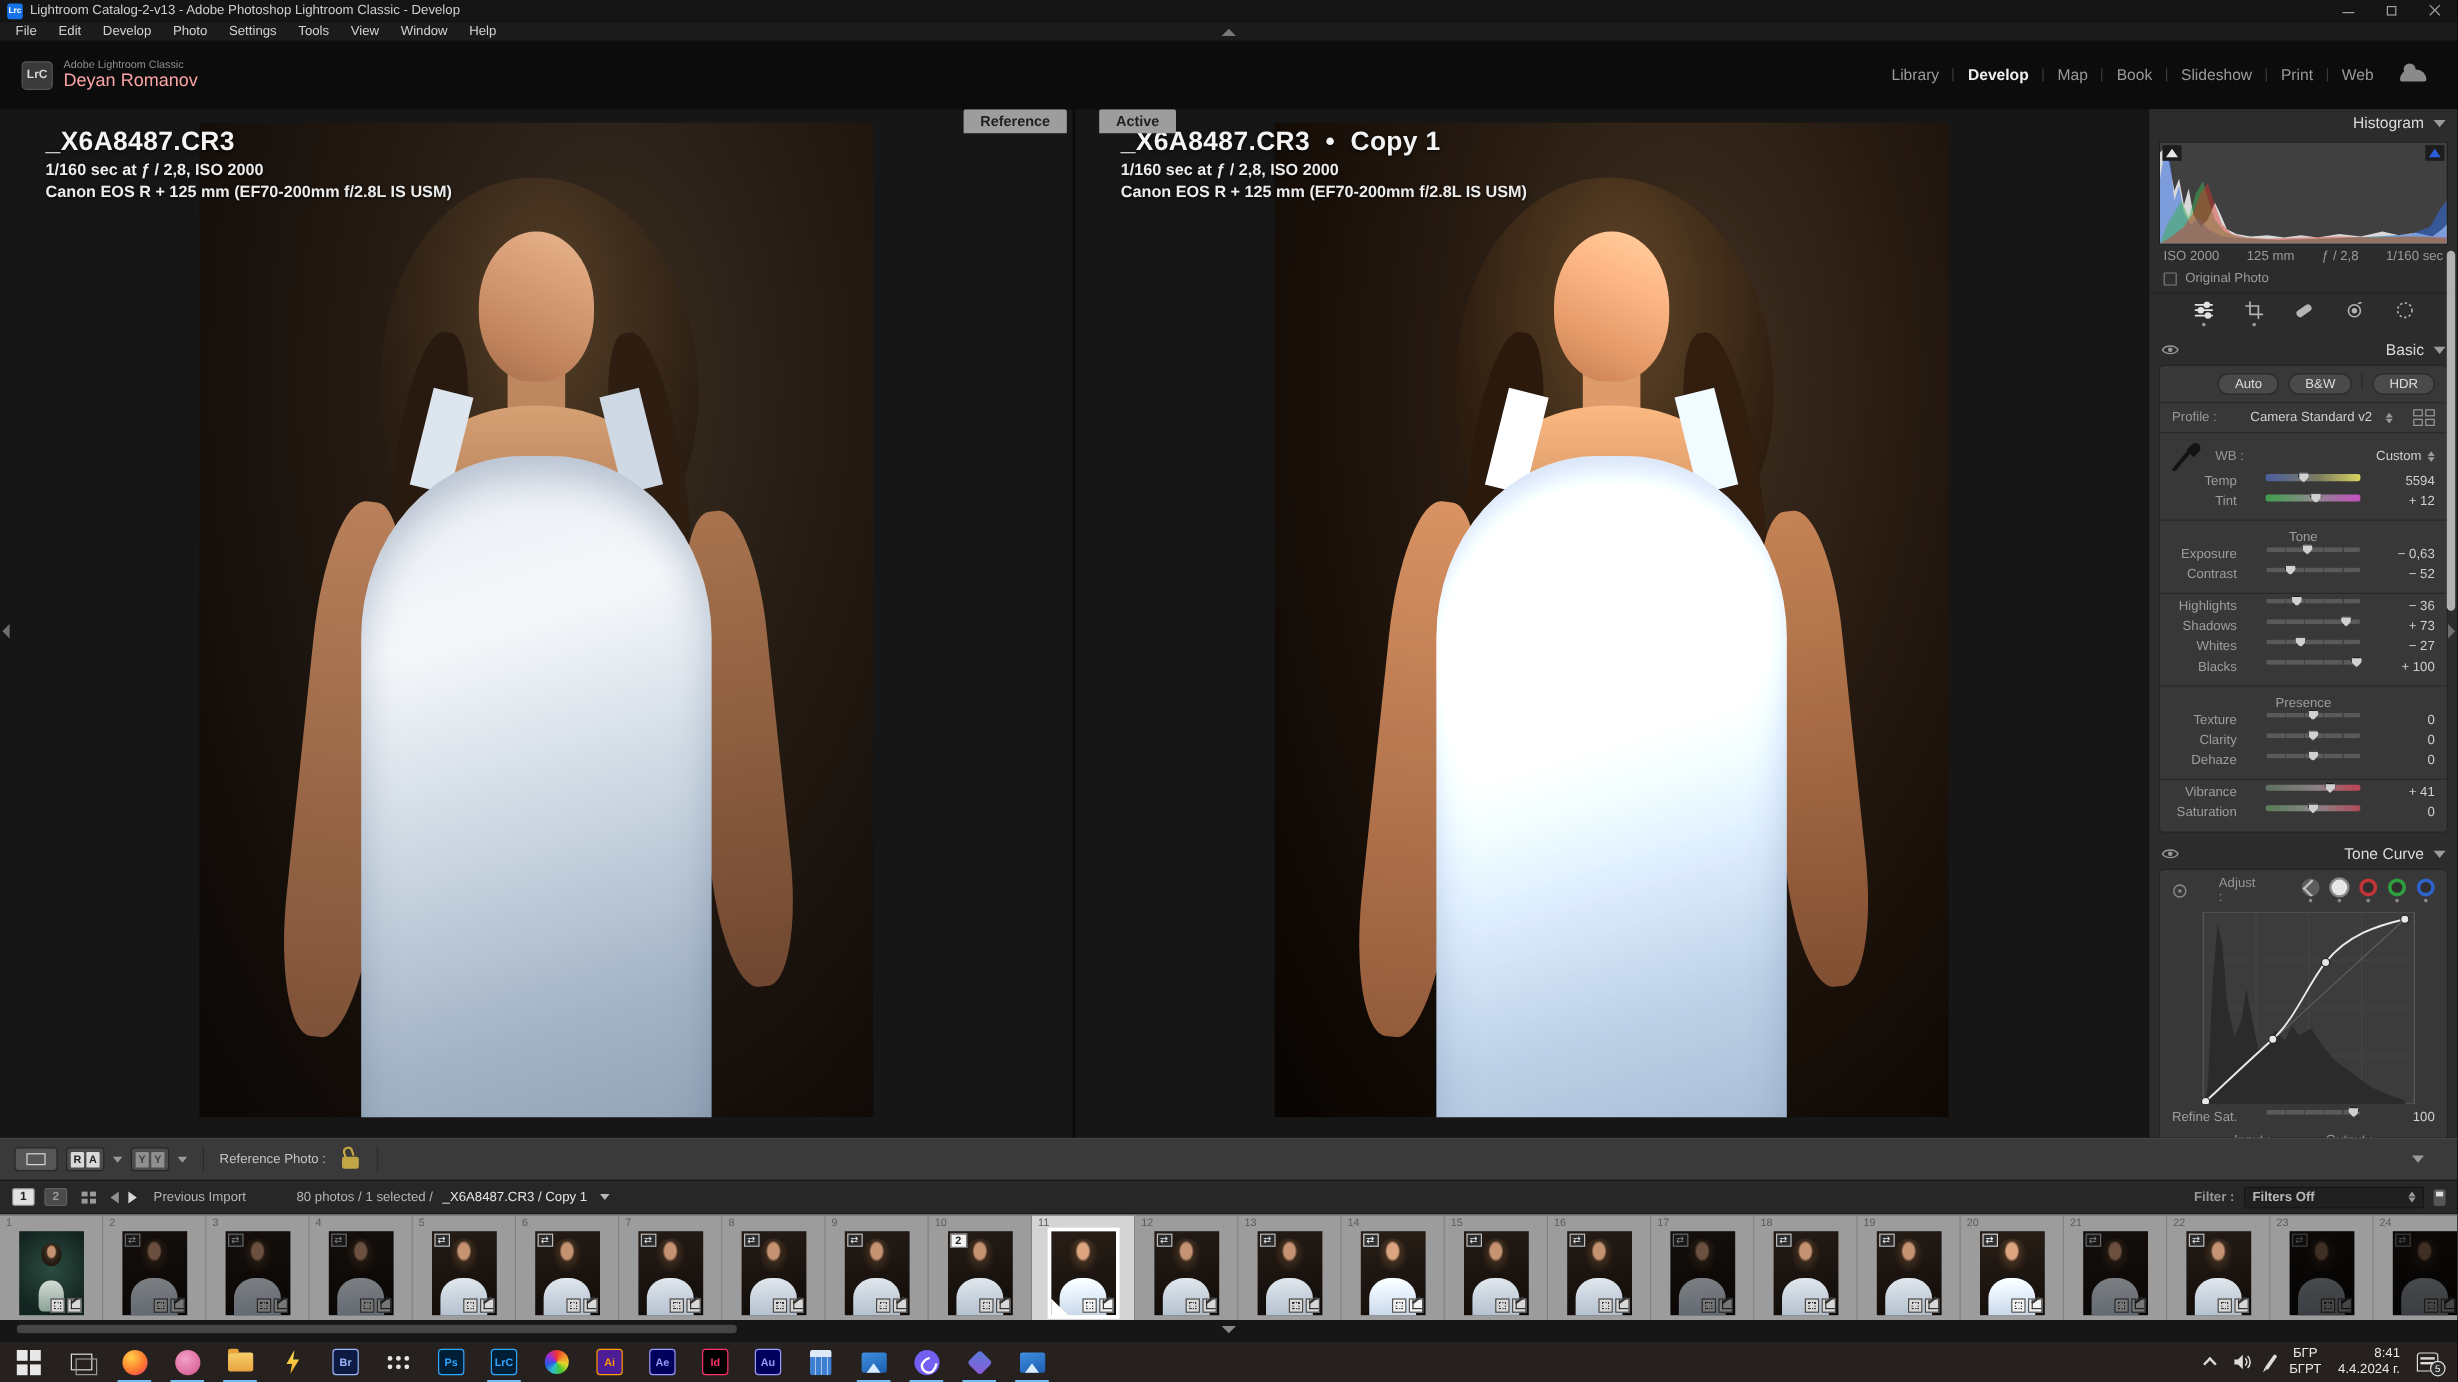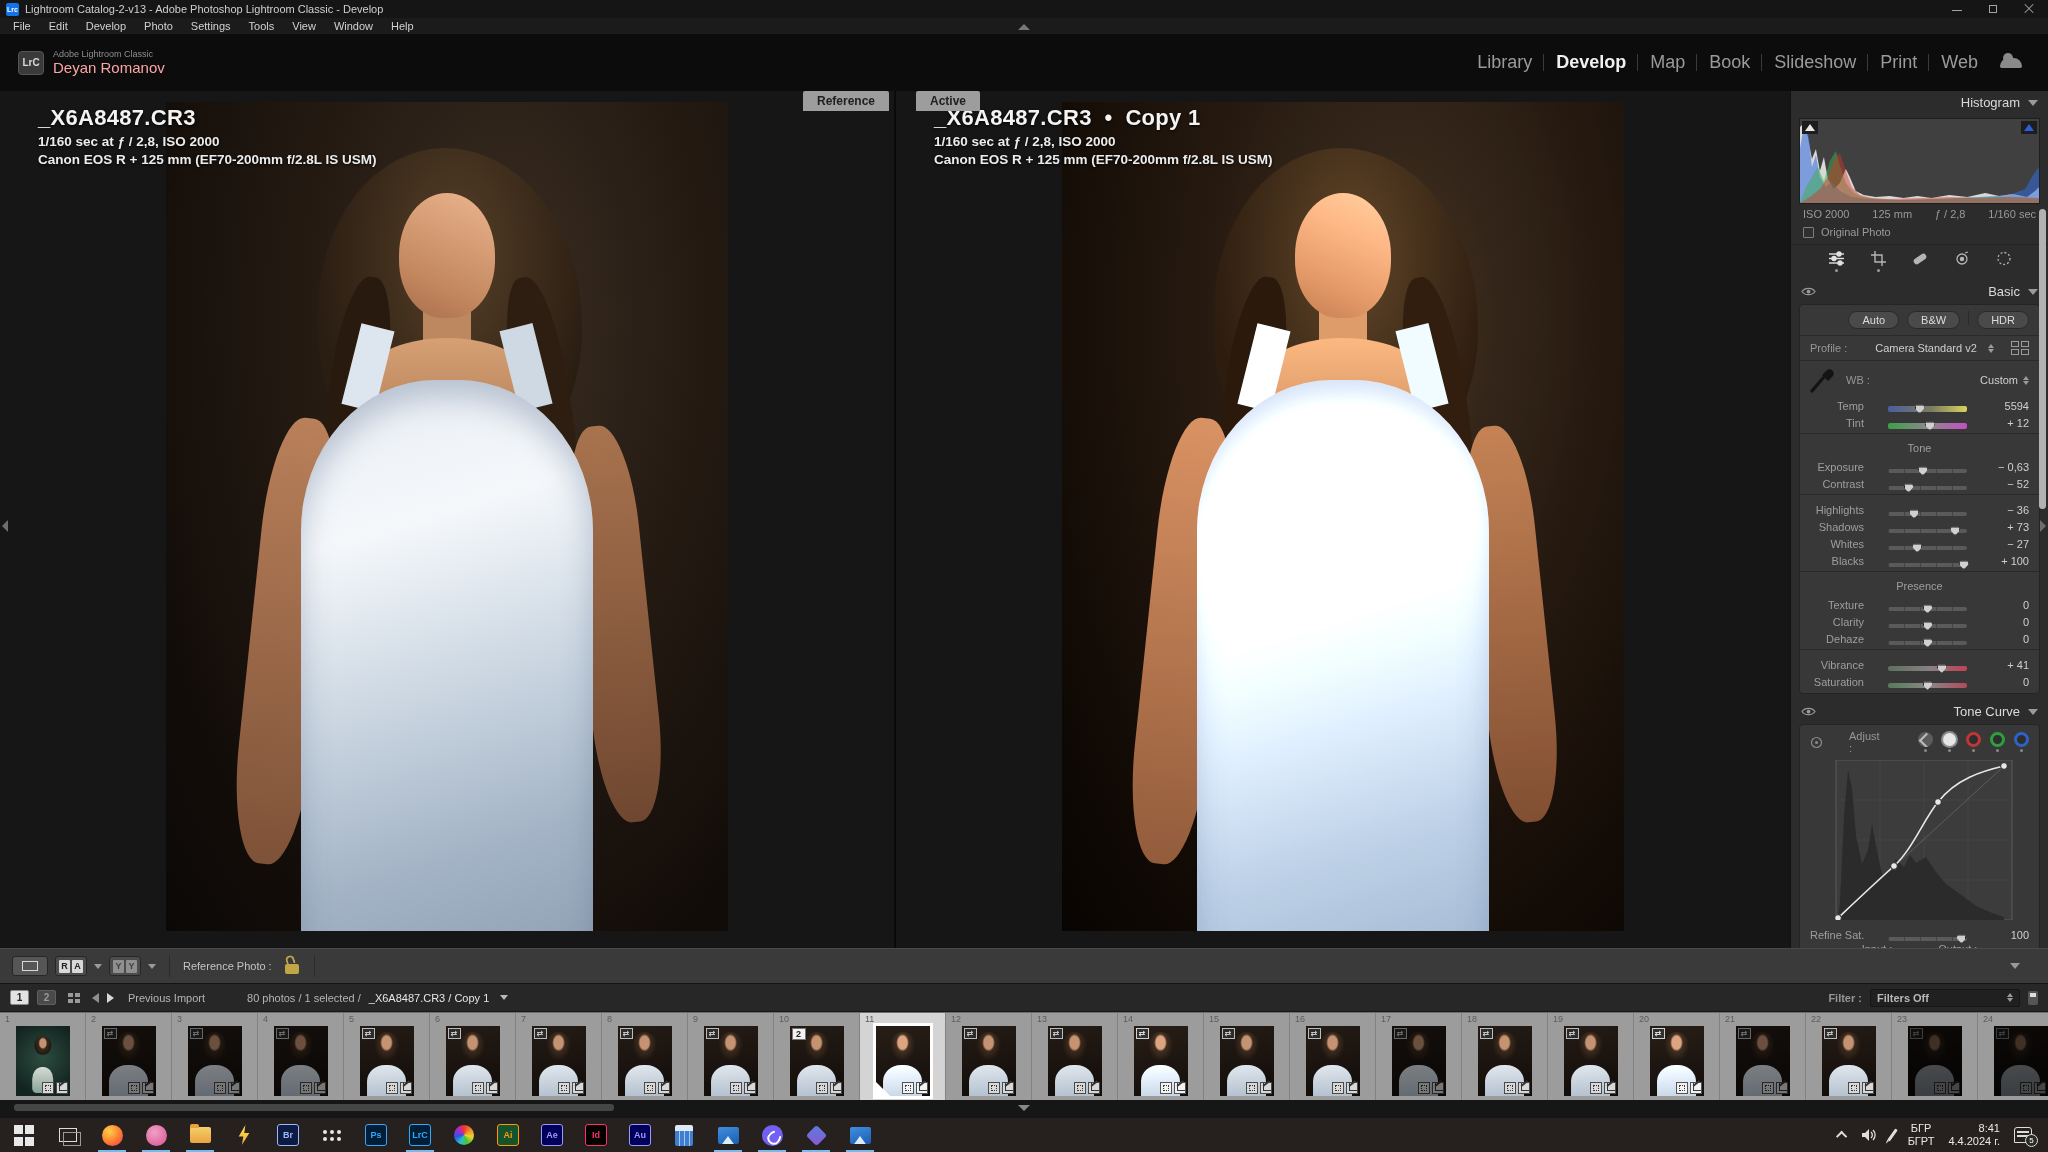--- a/index.html
+++ b/index.html
@@ -23,21 +23,21 @@
   .mitem { color:#d2d2d2; font-size:11px; padding:0 9px; }
 
   
   .appheader { height:57px; background:#0c0c0c; position:relative; display:flex; align-items:center; }
   .identity { display:flex; align-items:center; gap:9px; padding-left:18px; }
   .lrc-logo { width:26px; height:24px; background:#3a3a3a; border:1px solid #555; border-radius:4px;
     color:#d8d8d8; font-size:10px; font-weight:bold; display:flex; align-items:center; justify-content:center;}
   .id-app { color:#8f8f8f; font-size:9px; }
   .id-user { color:#fca5a5; font-size:15px; }
   .modules { margin-left:auto; display:flex; align-items:center; gap:0; padding-right:26px; }
-  .module { color:#9a9a9a; font-size:18px; padding:0 12px; position:relative; }
+  .module { color:#9a9a9a; font-size:13px; padding:0 12px; position:relative; }
   .module.on { color:#f0f0f0; font-weight:bold; }
   .module + .module::before { content:""; position:absolute; left:-1px; top:2px; bottom:2px; width:1px; background:#3a3a3a; }
   .cloud { width:22px; height:10px; background:#8a8a8a; border-radius:10px 10px 2px 2px; position:relative; margin-left:10px;}
   .cloud::before { content:""; position:absolute; left:3px; top:-5px; width:10px; height:10px; border-radius:50%; background:#8a8a8a;}
   .collapse-top { position:absolute; left:50%; top:-10px; transform:translateX(-50%); border-left:6px solid transparent;
     border-right:6px solid transparent; border-bottom:6px solid #777; }
 
   
   .main { height:857px; display:flex; background:#161616; position:relative; }
   .photoarea { flex:1; display:flex; position:relative; }
@@ -112,21 +112,21 @@
   .spinner { display:inline-flex; flex-direction:column; gap:1px; margin-left:5px; }
   .spinner i { border-left:3.5px solid transparent; border-right:3.5px solid transparent; display:block; }
   .spinner .u { border-bottom:4px solid #9a9a9a; } .spinner .d { border-top:4px solid #9a9a9a; }
   .gridicon { margin-left:auto; display:grid; grid-template-columns:8px 8px; grid-gap:2px; }
   .gridicon i { width:8px; height:6px; border:1px solid #9a9a9a; }
 
   .wbrow { display:flex; align-items:center; padding:6px 10px 2px 10px; border-top:1px solid #2a2a2a; }
   .wbval { margin-left:auto; color:#cfcfcf; }
   .dropper { margin-right:10px; }
 
-  .srow { display:flex; align-items:flex-end; height:17px; padding:0 10px;gap:16px; }
+  .srow { display:flex; align-items:flex-start; height:17px; padding:0 10px;gap:16px; }
   .slabel { width:62px; text-align:right; color:#9e9e9e; padding-right:8px; white-space:nowrap; }
   .strack { position:relative; flex:1; height:4px; background:#5a5a5a; border-radius:2px;
     background-image:repeating-linear-gradient(90deg,rgba(0,0,0,.25) 0 1px,transparent 1px 16px); }
   .strack.t-temp { height:6px; background:linear-gradient(90deg,#4a5f9e,#7c7c60 55%,#d8d45e); }
   .strack.t-tint { height:6px; background:linear-gradient(90deg,#3f9e4a,#8a8a8a 50%,#c44fc0); }
   .strack.t-vib  { height:5px; background:linear-gradient(90deg,#5f6f5f,#8a8184 55%,#b0525e 85%,#c04458); }
   .strack.t-sat  { height:5px; background:linear-gradient(90deg,#567a56,#888 50%,#b04a5a); }
   .sthumb { position:absolute; top:50%; width:10px; height:9px; background:#d0d0d0; border:1px solid #1d1d1d;
     transform:translate(-50%,-50%); clip-path:polygon(50% 100%,0 38%,18% 0,82% 0,100% 38%); }
   .sval { width:46px; text-align:right; color:#cfcfcf; white-space:nowrap; }
@@ -1014,21 +1014,21 @@
       <div class="tapp">
         <span class="tile" style="background: rgb(0, 30, 54); color: rgb(49, 168, 255); border: 1px solid rgb(49, 168, 255);">Ps</span>
       </div>
       <div class="tapp active">
         <span class="tile" style="background: rgb(0, 30, 54); color: rgb(49, 168, 255); border: 1px solid rgb(49, 168, 255);">LrC</span>
       </div>
       <div class="tapp">
         <span class="ic-wheel"></span>
       </div>
       <div class="tapp">
-        <span class="tile" style="background: #14532d; color: rgb(255, 154, 0); border: 1px solid rgb(255, 154, 0);">Ai</span>
+        <span class="tile" style="background: #4c1d95; color: rgb(255, 154, 0); border: 1px solid rgb(255, 154, 0);">Ai</span>
       </div>
       <div class="tapp">
         <span class="tile" style="background: rgb(0, 0, 91); color: rgb(153, 153, 255); border: 1px solid rgb(153, 153, 255);">Ae</span>
       </div>
       <div class="tapp">
         <span class="tile" style="background: #000000; color: rgb(255, 51, 102); border: 1px solid rgb(255, 51, 102);">Id</span>
       </div>
       <div class="tapp">
         <span class="tile" style="background: rgb(0, 0, 91); color: rgb(153, 153, 255); border: 1px solid rgb(153, 153, 255);">Au</span>
       </div>

